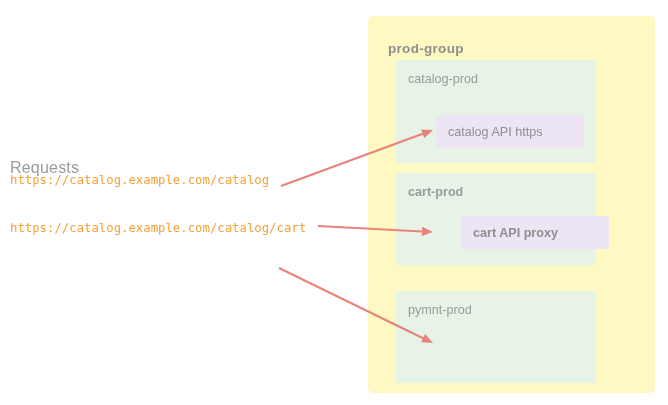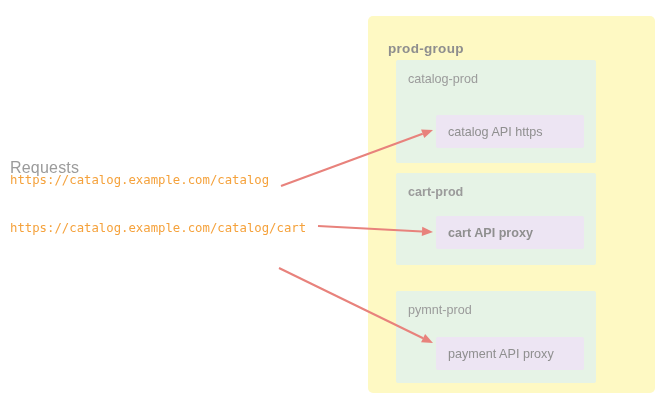--- a/index.html
+++ b/index.html
@@ -90,21 +90,21 @@
 
   .proxy-box {
     position: absolute;
     left: 40px;
     width: 148px;
     height: 33px;
     background: #ede5f3;
     border-radius: 2px;
   }
   .env-box.e0 .proxy-box { top: 55px; }
-  .env-box.e1 .proxy-box { top: 43px; }
+  .env-box.e1 .proxy-box { top: 43px; margin-left: 25px; }
   .env-box.e2 .proxy-box { top: 46px; }
 
   .proxy-label {
     position: absolute;
     left: 12px;
     top: 50%;
     transform: translateY(-50%);
     font-size: 12.6px;
     color: #8f8f8f;
     white-space: nowrap;
@@ -144,23 +144,20 @@
 
     <div class="env-box e1">
       <div class="env-label">cart-prod</div>
       <div class="proxy-box">
         <div class="proxy-label">cart API proxy</div>
       </div>
     </div>
 
     <div class="env-box e2">
       <div class="env-label">pymnt-prod</div>
-      <div class="proxy-box">
-        <div class="proxy-label">payment API proxy</div>
-      </div>
     </div>
 
   </div>
 
   <svg id="arrow-layer" viewBox="0 0 668 405" xmlns="http://www.w3.org/2000/svg">
     <g id="arrow-group">
         <line x1="281" y1="186" x2="422.67822571501176" y2="133.80275894710093" stroke="#e8827c" stroke-width="2.1" stroke-linecap="butt"></line>
         <polygon points="433,130 424.2684703656176,138.11913728445964 421.08798106440594,129.4863806097422" fill="#e8827c"></polygon>
         <line x1="318" y1="226" x2="422.0149411478559" y2="231.42686649467075" stroke="#e8827c" stroke-width="2.1" stroke-linecap="butt"></line>
         <polygon points="433,232 421.7752671365364,236.02061837829464 422.2546151591754,226.83311461104685" fill="#e8827c"></polygon>

